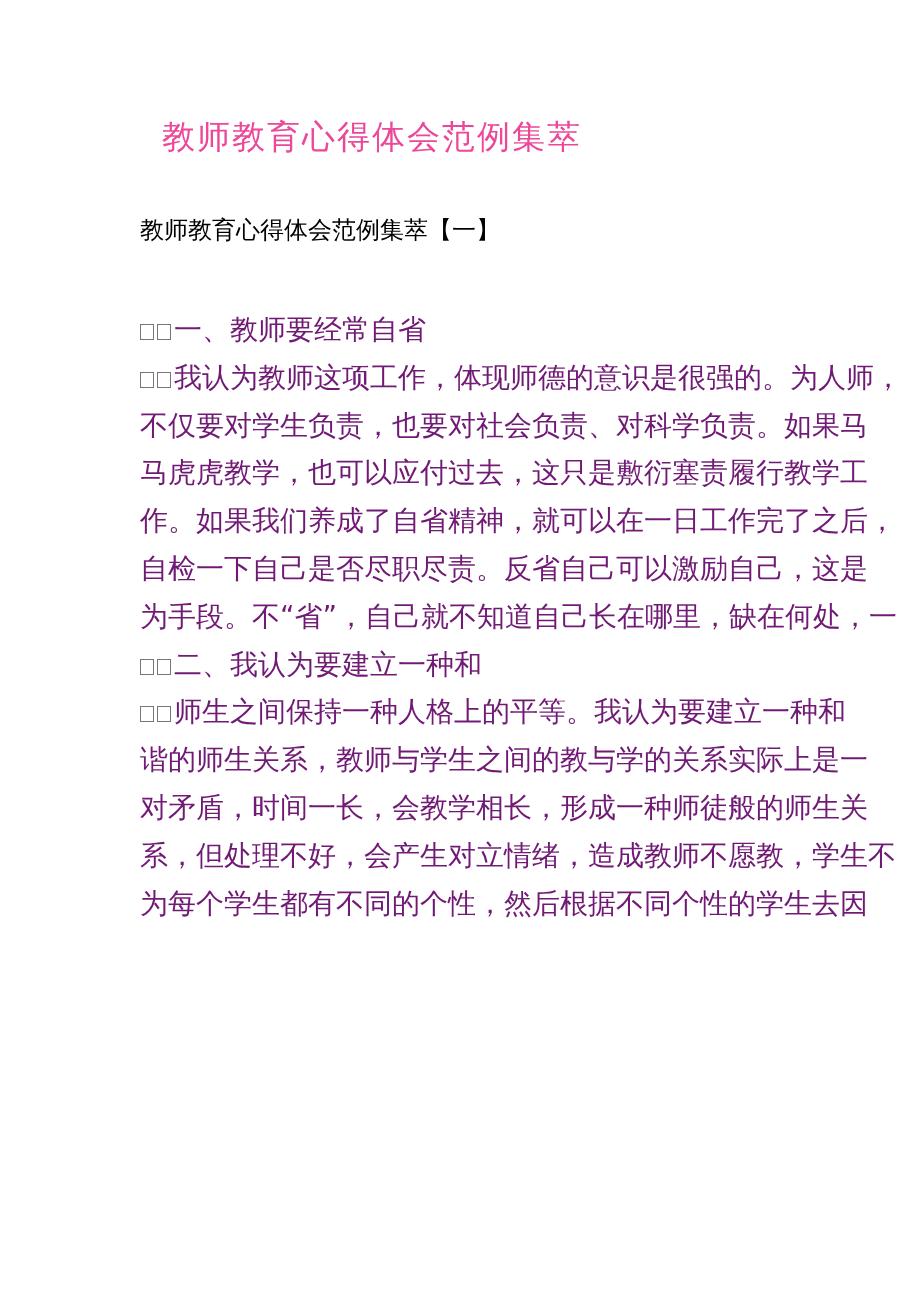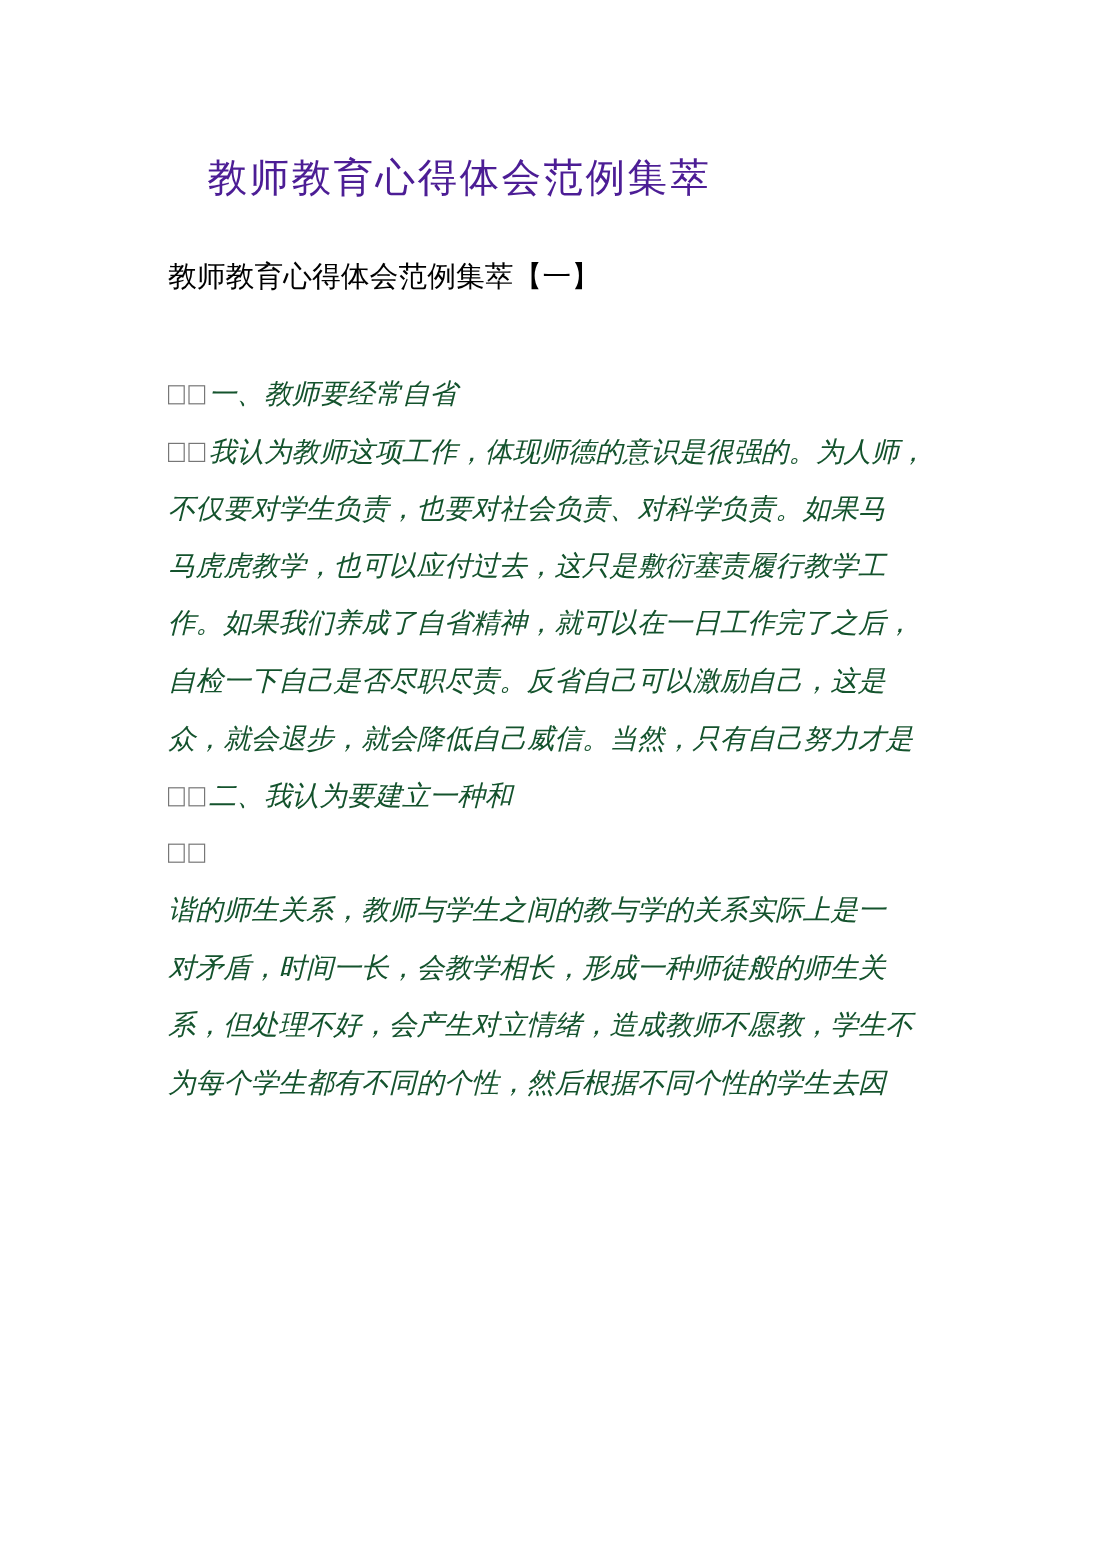--- a/index.html
+++ b/index.html
@@ -24,47 +24,46 @@
     .doc-title {
       position: absolute;
       top: 112px;
       left: 0;
       width: 744px;
       text-align: center;
       font-family: "DejaVu Serif", "Liberation Serif", serif;
       font-size: 33px;
       line-height: 50px;
       letter-spacing: 2px;
-      color: #4c1d95;
-      margin: 11px;
+      color: #ec4899;
+      margin: 0;
       font-weight: normal;
     }
     .section-heading {
       position: absolute;
       top: 210px;
       left: 140px;
       font-size: 24px;
       line-height: 40px;
       margin: 0;
       font-weight: normal;
       color: #000;
     }
     .body {
       position: absolute;
       top: 306px;
       left: 140px;
       width: 650px;
     }
     .line {
-      font-size: 23px;
+      font-size: 28px;
       line-height: 47.8px;
       height: 47.8px;
       white-space: nowrap;
-      color: #14532d;
-      font-style: italic;
+      color: #701a75;
     }
     .box {
       display: inline-block;
       width: 14px;
       height: 16px;
       border: 1px solid #777;
       margin-right: 3px;
       vertical-align: -1px;
       box-sizing: border-box;
     }
@@ -76,21 +75,21 @@
   <h1 class="doc-title">教师教育心得体会范例集萃</h1>
   <h2 class="section-heading">教师教育心得体会范例集萃【一】</h2>
 
   <div class="body">
     <div class="line"><span class="box"></span><span class="box"></span><span>一、教师要经常自省</span></div>
     <div class="line"><span class="box"></span><span class="box"></span><span>我认为教师这项工作，体现师德的意识是很强的。为人师，</span></div>
     <div class="line">不仅要对学生负责，也要对社会负责、对科学负责。如果马</div>
     <div class="line">马虎虎教学，也可以应付过去，这只是敷衍塞责履行教学工</div>
     <div class="line">作。如果我们养成了自省精神，就可以在一日工作完了之后，</div>
     <div class="line">自检一下自己是否尽职尽责。反省自己可以激励自己，这是</div>
-    <div class="line">众，就会退步，就会降低自己威信。当然，只有自己努力才是</div>
+    <div class="line">为手段。不“省”，自己就不知道自己长在哪里，缺在何处，一</div>
     <div class="line"><span class="box"></span><span class="box"></span><span>二、我认为要建立一种和</span></div>
-    <div class="line"><span class="box"></span><span class="box"></span></div>
+    <div class="line"><span class="box"></span><span class="box"></span><span>师生之间保持一种人格上的平等。我认为要建立一种和</span></div>
     <div class="line">谐的师生关系，教师与学生之间的教与学的关系实际上是一</div>
     <div class="line">对矛盾，时间一长，会教学相长，形成一种师徒般的师生关</div>
     <div class="line">系，但处理不好，会产生对立情绪，造成教师不愿教，学生不</div>
     <div class="line">为每个学生都有不同的个性，然后根据不同个性的学生去因</div>
   </div>
 </div>
 
 </body></html>

